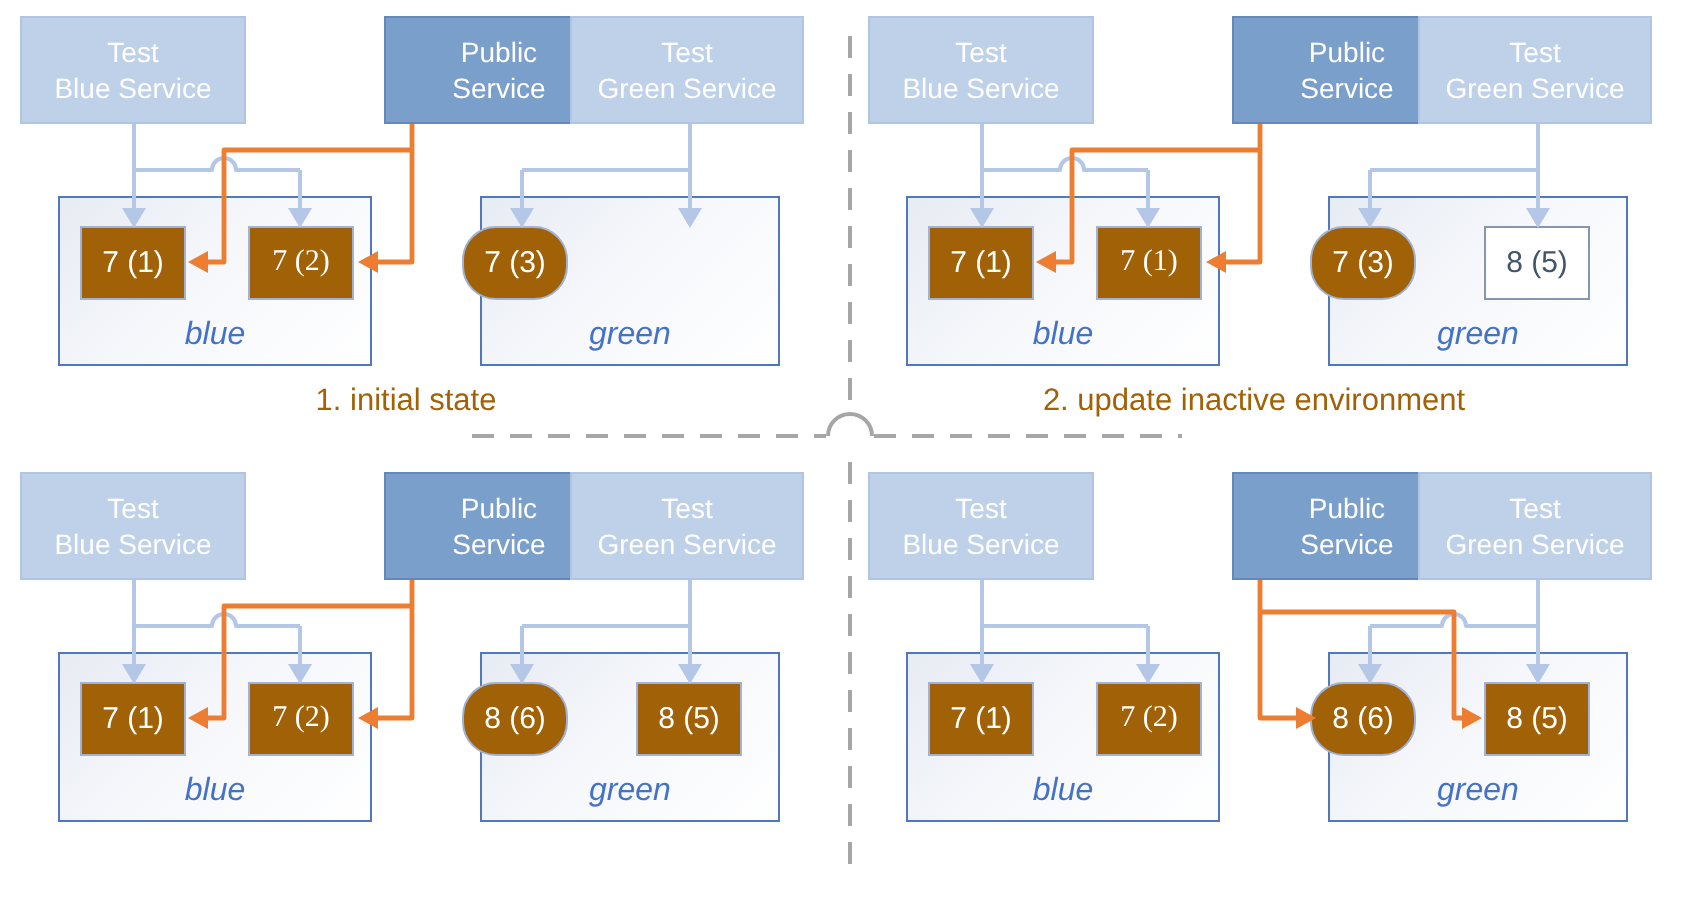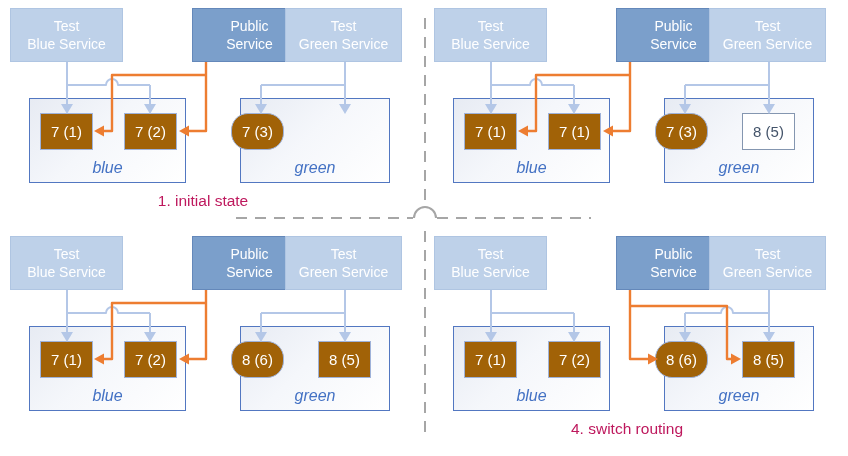--- a/index.html
+++ b/index.html
@@ -24,24 +24,24 @@
   .env-blue{left:29px;width:157px;}
   .env-green{left:240px;width:150px;}
   .env-label{position:absolute;bottom:5px;left:0;width:100%;text-align:center;
              color:#4472c4;font-size:16px;}
 
   
   .pod{position:absolute;top:113px;width:53px;height:37px;box-sizing:border-box;
        display:flex;align-items:center;justify-content:center;z-index:3;
        background:#a16207;border:1px solid #9fb2d9;color:#ffffff;font-size:15px;}
   .pod[data-variant="outline"]{background:#ffffff;border:1px solid #8496b0;color:#44546a;}
-  .pod-b1{left:40px;} .pod-b2{left:124px;} .pod-g1{left:231px;border-radius:17px;} .pod-g2{left:318px;}
+  .pod-b1{left:40px;} .pod-b2{left:124px;font-family:Liberation Serif, serif;} .pod-g1{left:231px;border-radius:17px;} .pod-g2{left:318px;}
 
   .caption{position:absolute;top:192px;left:0;width:406px;text-align:center;
-           color:#be185d;font-size:15.5px;z-index:2;}
+           color:#a16207;font-size:15.5px;z-index:2;}
 
   .wires{position:absolute;left:0;top:0;z-index:5;pointer-events:none;}
   .divider{position:absolute;left:0;top:0;z-index:6;pointer-events:none;}
 </style>
 </head>
 <body>
 
 <div class="page">
 
   <section class="panel" style="left:0;top:0">
@@ -141,20 +141,21 @@
       <g stroke="#ed7d31" stroke-width="2.4" fill="none" stroke-linejoin="round">
         <path d="M206 62 V131 H189"></path>
         <path d="M206 75 H112 V131 H104"></path>
       </g>
       <g fill="#ed7d31" stroke="none">
         <path d="M94 131 L104 125.5 V136.5 Z"></path>
         <path d="M179 131 L189 125.5 V136.5 Z"></path>
       </g>
     </svg>
 
+    <div class="caption">2. update inactive environment</div>
   </section>
 
   <section class="panel" style="left:0;top:228px">
     <div class="svc light svc-blue">
       <span>Test</span>
       <span>Blue Service</span>
     </div>
     <div class="svc public svc-public">
       <span>Public</span>
       <span>Service</span>
@@ -247,21 +248,20 @@
       <g stroke="#ed7d31" stroke-width="2.4" fill="none" stroke-linejoin="round">
         <path d="M206 62 V131 H224"></path>
         <path d="M206 78 H303 V131 H307"></path>
       </g>
       <g fill="#ed7d31" stroke="none">
         <path d="M234 131 L224 125.5 V136.5 Z"></path>
         <path d="M317 131 L307 125.5 V136.5 Z"></path>
       </g>
     </svg>
 
-    <div class="caption">4. switch routing</div>
   </section>
 
   <svg class="divider" width="848" height="456" viewBox="0 0 848 456">
     <g stroke="#a6a6a6" stroke-width="2" fill="none" stroke-dasharray="11 8">
       <line x1="425" y1="18" x2="425" y2="206"></line>
       <line x1="425" y1="231" x2="425" y2="440"></line>
       <line x1="236" y1="218" x2="413" y2="218"></line>
       <line x1="437" y1="218" x2="591" y2="218"></line>
     </g>
     <path d="M414 218 A11 11 0 0 1 436 218" stroke="#a6a6a6" stroke-width="2" fill="none"></path>

